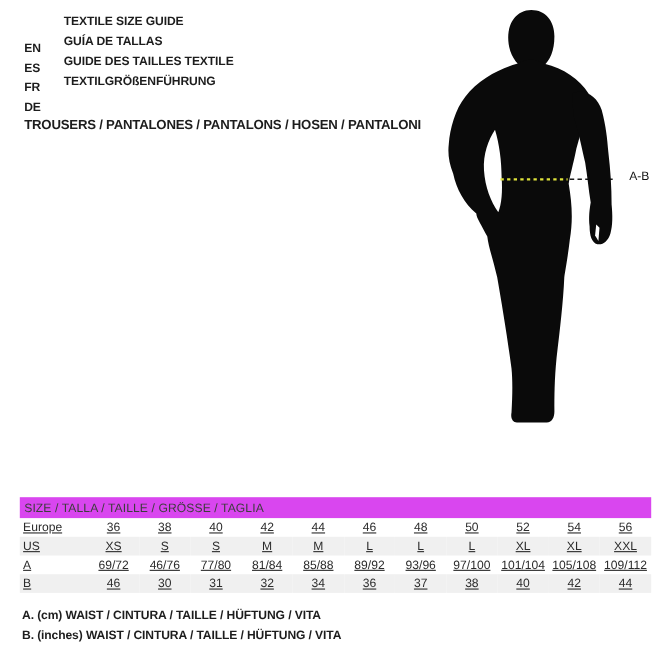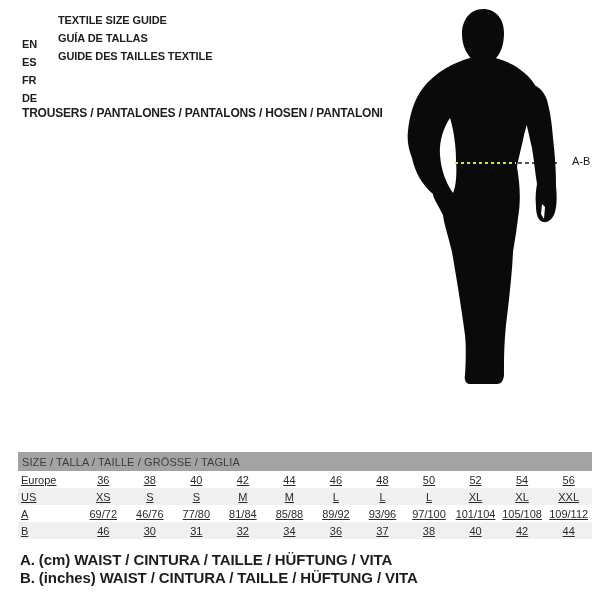--- a/index.html
+++ b/index.html
@@ -33,31 +33,31 @@
     font-size: 11.5px; font-weight: bold; letter-spacing: -0.1px; white-space: nowrap;
   }
 
   
   .size-table {
     position: absolute; left: 18px; top: 452px; width: 574px;
     border-collapse: collapse; table-layout: fixed;
     font-size: 11px; color: #2b2b2b;
   }
   .size-table th {
-    background: #a3a3a3; color: #3d3d3d;
+    background: #d946ef; color: #3d3d3d;
     font-weight: normal; font-size: 11px; text-align: left;
     height: 19px; padding: 0 0 0 4px; letter-spacing: 0.1px;
   }
   .size-table td { height: 17px; padding: 0; text-align: center; text-decoration: underline; }
   .size-table td.row-label { text-align: left; padding-left: 3px; }
   .size-table col.label-col { width: 62px; }
   .size-table tbody tr:nth-child(even) { background: #f0f0f0; }
 
   .footnotes { position: absolute; left: 20px; top: 551px; }
-  .footnote { font-size: 15px; font-weight: bold; line-height: 18px;
+  .footnote { font-size: 11px; font-weight: bold; line-height: 18px;
               letter-spacing: -0.1px; white-space: nowrap; }
 </style>
 </head>
 <body>
 
 <div class="canvas">
 
   <div class="lang-block" id="lang-block">
       <div class="lang-row">
         <span class="lang-code">EN</span>
@@ -66,20 +66,21 @@
       <div class="lang-row">
         <span class="lang-code">ES</span>
         <span class="lang-label">GUÍA DE TALLAS</span>
       </div>
       <div class="lang-row">
         <span class="lang-code">FR</span>
         <span class="lang-label">GUIDE DES TAILLES TEXTILE</span>
       </div>
       <div class="lang-row">
         <span class="lang-code">DE</span>
+        <span class="lang-label">TEXTILGRÖßENFÜHRUNG</span>
       </div>
     </div>
 
   <div class="garment-heading">TROUSERS / PANTALONES / PANTALONS / HOSEN / PANTALONI</div>
 
   <div class="figure-wrap">
     <svg viewBox="0 0 200 400" width="200" height="400" xmlns="http://www.w3.org/2000/svg">
 
       <path d="M83 9 C70 9 62 20 62 34 C62 46 67 55 73 60 L73 66 L94 66 L94 60 C100 55 104 46 104 33 C104 19 96 9 83 9 Z" fill="#0a0a0a"></path>
 

